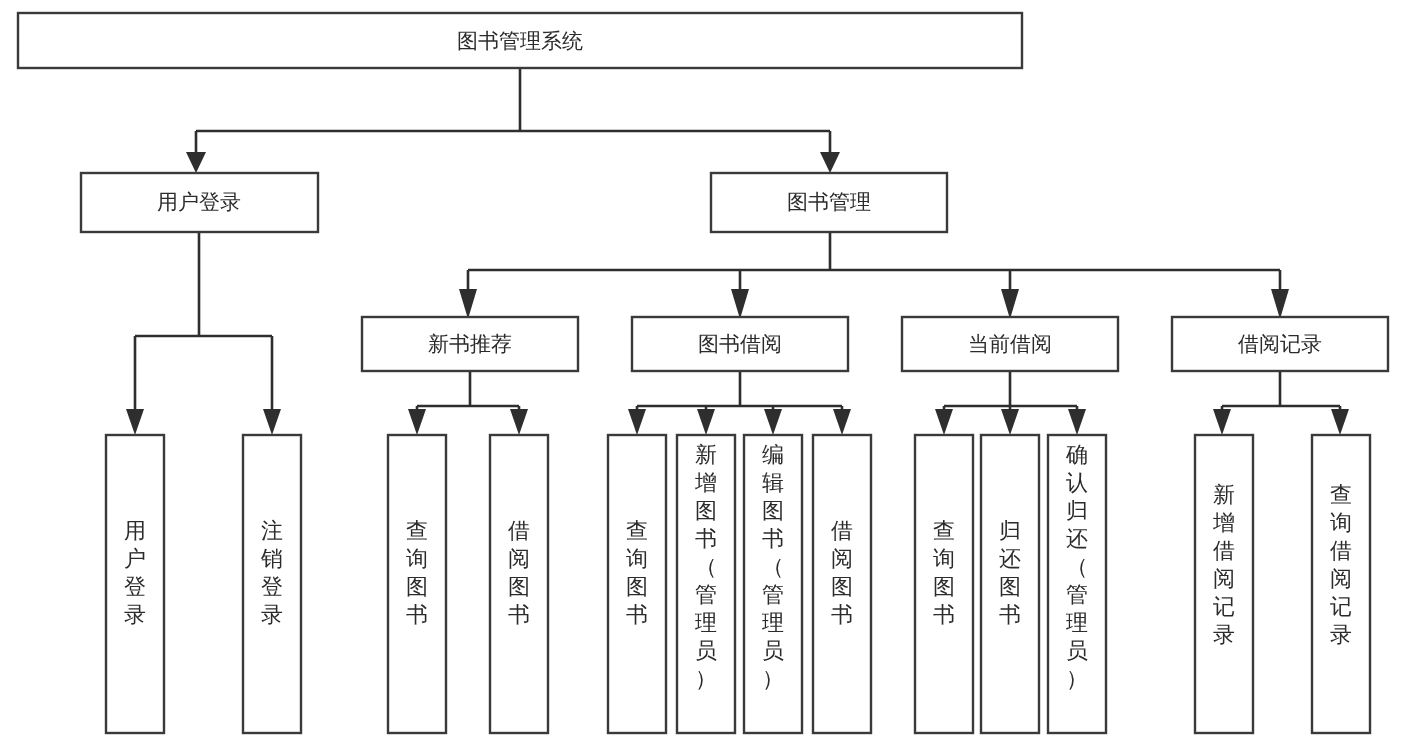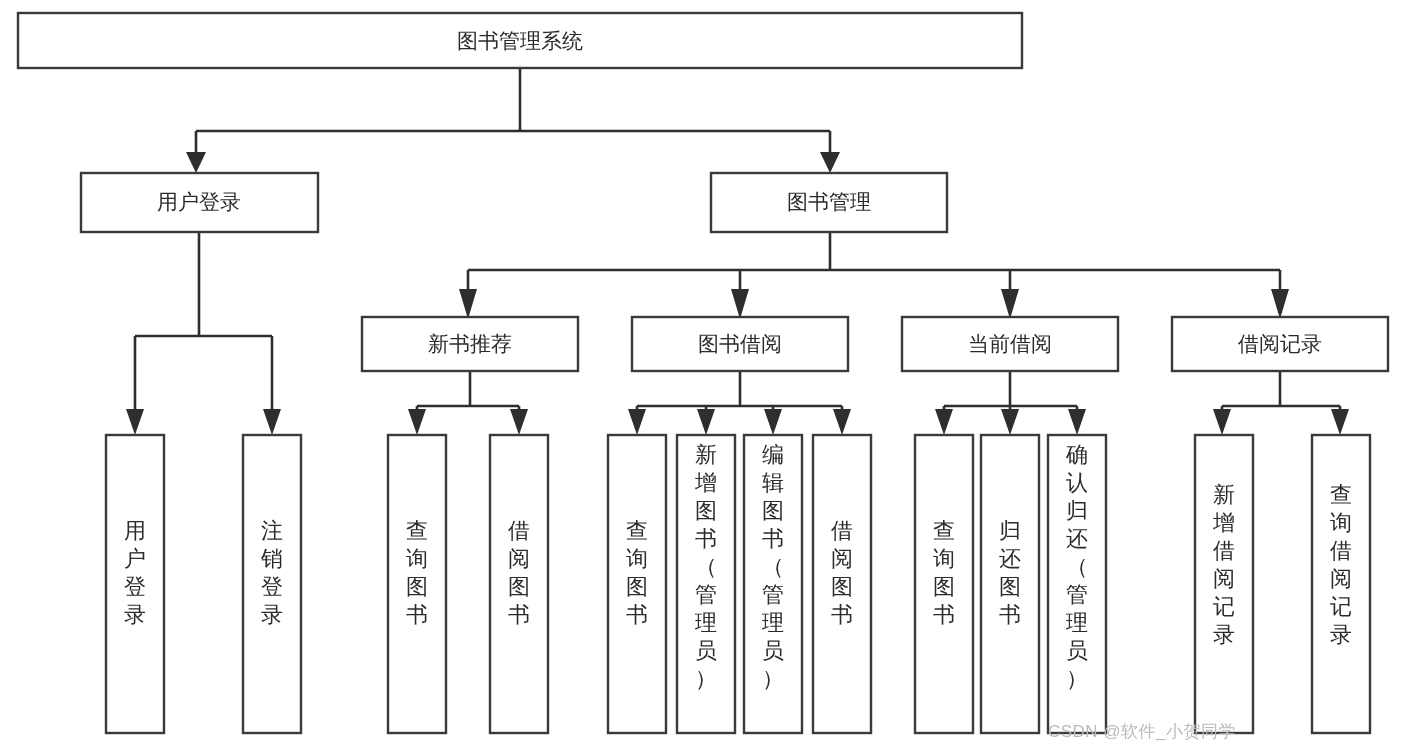--- a/index.html
+++ b/index.html
@@ -222,14 +222,13 @@
       <rect class="node-box" x="1195" y="435" width="58" height="298"></rect>
       <text class="node-label-v" x="1224" y="502"><tspan x="1224" dy="0">新</tspan><tspan x="1224" dy="28">增</tspan><tspan x="1224" dy="28">借</tspan><tspan x="1224" dy="28">阅</tspan><tspan x="1224" dy="28">记</tspan><tspan x="1224" dy="28">录</tspan></text>
     </g>
     <g>
       <rect class="node-box" x="1312" y="435" width="58" height="298"></rect>
       <text class="node-label-v" x="1341" y="502"><tspan x="1341" dy="0">查</tspan><tspan x="1341" dy="28">询</tspan><tspan x="1341" dy="28">借</tspan><tspan x="1341" dy="28">阅</tspan><tspan x="1341" dy="28">记</tspan><tspan x="1341" dy="28">录</tspan></text>
     </g>
 
   </svg>
 
-  <div class="watermark">CSDN @软件_小贺同学</div>
 </div>
 
 </body></html>

